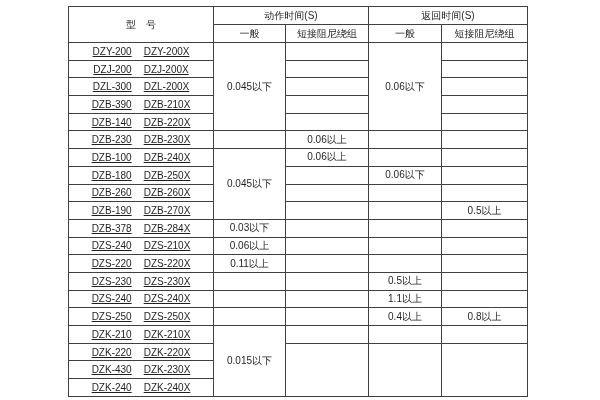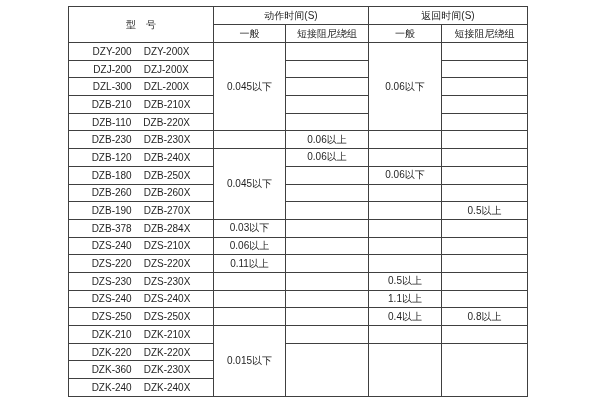--- a/index.html
+++ b/index.html
@@ -22,21 +22,21 @@
     text-align:center;
     vertical-align:middle;
     padding:0;
     overflow:hidden;
     white-space:nowrap;
     color:#1f1f1f;
     background:#ffffff;
   }
   thead tr{height:18px;}
   tbody tr{height:17.7px;}
-  td.model-cell span{display:inline-block;}
+  td.model-cell span{display:inline-block;text-decoration:underline;}
   td.model-cell span + span{margin-left:12px;}
 </style>
 </head>
 <body>
 
 <div class="stage">
   <table class="spec">
     <colgroup>
       <col style="width:145px">
       <col style="width:72px">
@@ -69,38 +69,38 @@
           <td class="model-cell"><span>DZJ-200</span><span>DZJ-200X</span></td>
           <td></td>
           <td></td>
         </tr>
         <tr>
           <td class="model-cell"><span>DZL-300</span><span>DZL-200X</span></td>
           <td></td>
           <td></td>
         </tr>
         <tr>
-          <td class="model-cell"><span>DZB-210</span><span>DZB-210X</span></td>
+          <td class="model-cell"><span>DZB-390</span><span>DZB-210X</span></td>
           <td></td>
           <td></td>
         </tr>
         <tr>
-          <td class="model-cell"><span>DZB-110</span><span>DZB-220X</span></td>
+          <td class="model-cell"><span>DZB-140</span><span>DZB-220X</span></td>
           <td></td>
           <td></td>
         </tr>
         <tr>
           <td class="model-cell"><span>DZB-230</span><span>DZB-230X</span></td>
           <td></td>
           <td>0.06以上</td>
           <td></td>
           <td></td>
         </tr>
         <tr>
-          <td class="model-cell"><span>DZB-120</span><span>DZB-240X</span></td>
+          <td class="model-cell"><span>DZB-100</span><span>DZB-240X</span></td>
           <td rowspan="4">0.045以下</td>
           <td>0.06以上</td>
           <td></td>
           <td></td>
         </tr>
         <tr>
           <td class="model-cell"><span>DZB-180</span><span>DZB-250X</span></td>
           <td></td>
           <td>0.06以下</td>
           <td></td>
@@ -166,20 +166,20 @@
           <td></td>
           <td></td>
         </tr>
         <tr>
           <td class="model-cell"><span>DZK-220</span><span>DZK-220X</span></td>
           <td rowspan="3"></td>
           <td rowspan="3"></td>
           <td rowspan="3"></td>
         </tr>
         <tr>
-          <td class="model-cell"><span>DZK-360</span><span>DZK-230X</span></td>
+          <td class="model-cell"><span>DZK-430</span><span>DZK-230X</span></td>
         </tr>
         <tr>
           <td class="model-cell"><span>DZK-240</span><span>DZK-240X</span></td>
         </tr>
       </tbody>
   </table>
 </div>
 
 </body></html>

